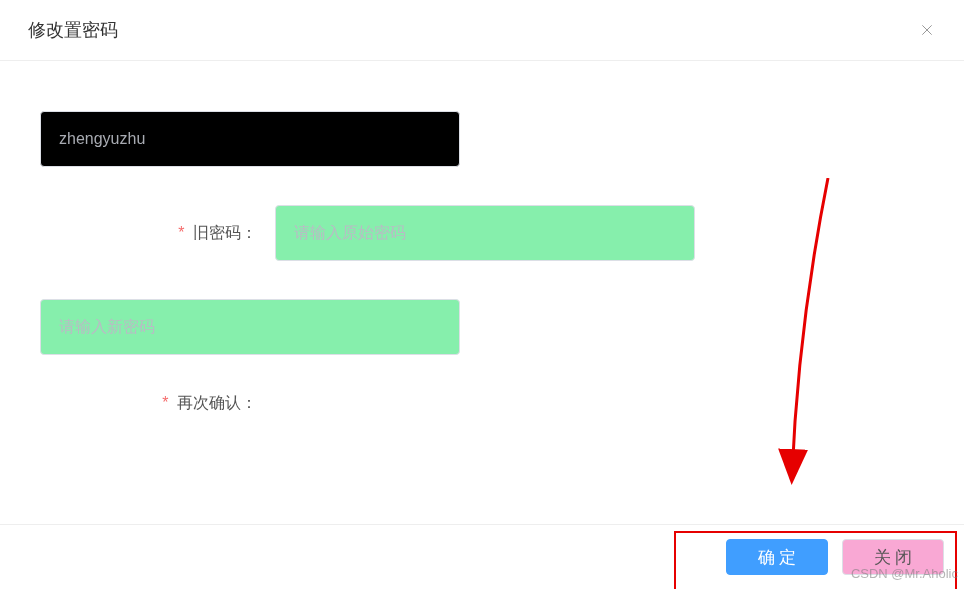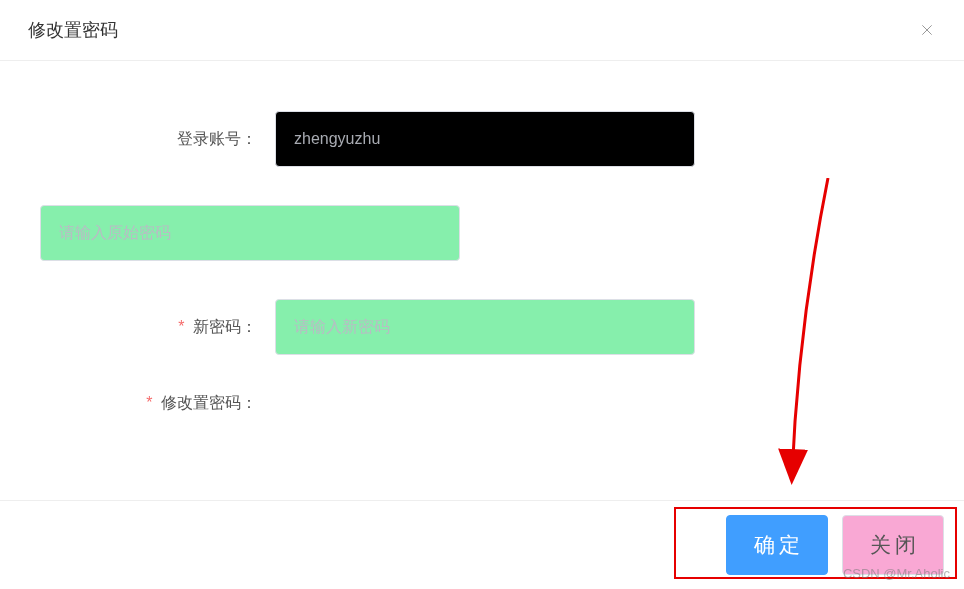--- a/index.html
+++ b/index.html
@@ -98,23 +98,23 @@
       position: absolute;
       border: 2px solid #e60000;
       right: 7px;
       top: 6px;
       width: 283px;
       height: 72px;
       pointer-events: none;
     }
     .btn {
       min-width: 102px;
-      height: 60px;
+      height: 36px;
       border-radius: 4px;
-      font-size: 21px;
+      font-size: 17px;
       cursor: pointer;
       display: flex;
       align-items: center;
       justify-content: center;
       letter-spacing: 4px;
       text-indent: 4px;
     }
     .btn-primary {
       background: #409eff;
       color: #fff;
@@ -129,21 +129,21 @@
       position: absolute;
       pointer-events: none;
       top: 178px;
       left: 778px;
       width: 60px;
       height: 310px;
     }
     .watermark {
       position: absolute;
       bottom: 8px;
-      right: 14px;
+      right: 6px;
       font-size: 13px;
       color: rgba(120, 120, 120, 0.55);
       pointer-events: none;
     }
   </style>
 </head>
 <body>
 
 <div class="modal">
   <div class="modal-header">
@@ -151,42 +151,39 @@
     <div class="close-icon">
       <svg viewBox="0 0 24 24" fill="none" stroke="currentColor" stroke-width="1.5">
         <line x1="5" y1="5" x2="19" y2="19"></line>
         <line x1="19" y1="5" x2="5" y2="19"></line>
       </svg>
     </div>
   </div>
 
   <div class="modal-body">
     <div class="form-row">
-      <label class="form-label">
-        <span>登录账号：</span>
-      </label>
       <input class="form-input" type="text" disabled="" value="zhengyuzhu" style="">
-    </div>
-
-    <div class="form-row">
-      <input class="form-input" type="password" placeholder="请输入原始密码" style="">
     </div>
 
     <div class="form-row">
       <label class="form-label">
         <span class="required-star">*</span>
-        <span>新密码：</span>
+        <span>旧密码：</span>
       </label>
+      <input class="form-input" type="password" placeholder="请输入原始密码" style="">
+    </div>
+
+    <div class="form-row">
       <input class="form-input" type="password" placeholder="请输入新密码" style="">
     </div>
 
     <div class="form-row">
       <label class="form-label">
         <span class="required-star">*</span>
-        <span>修改置密码：</span>
+        <span>再次确认：</span>
       </label>
     </div>
   </div>
 
   <div class="modal-footer">
     <div class="footer-highlight"></div>
     <button class="btn btn-primary">确定</button>
     <button class="btn btn-default">关闭</button>
   </div>
 </div>

